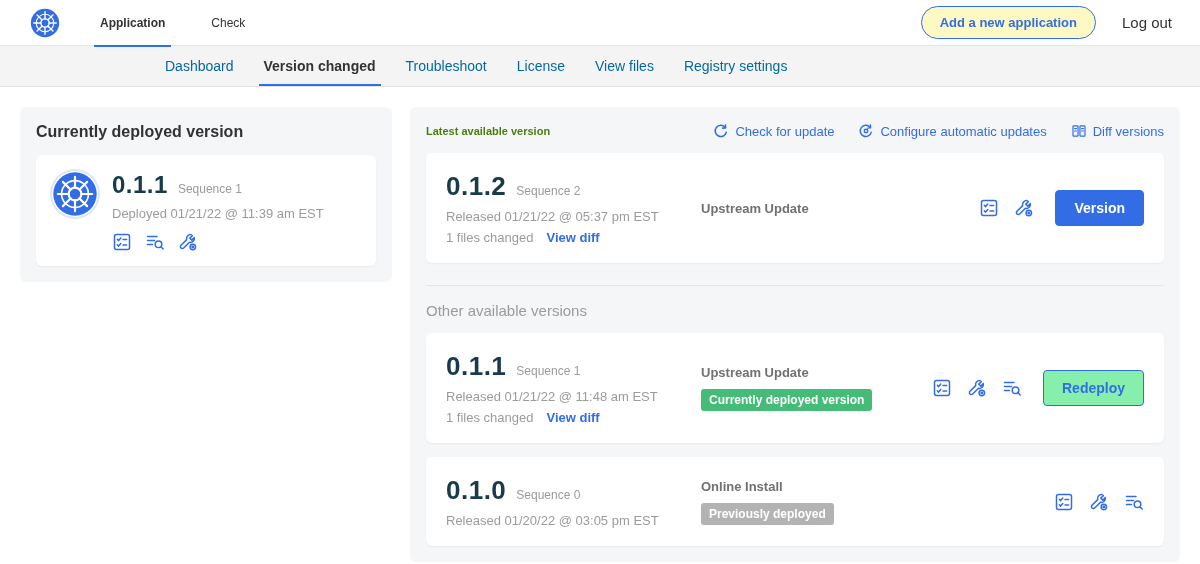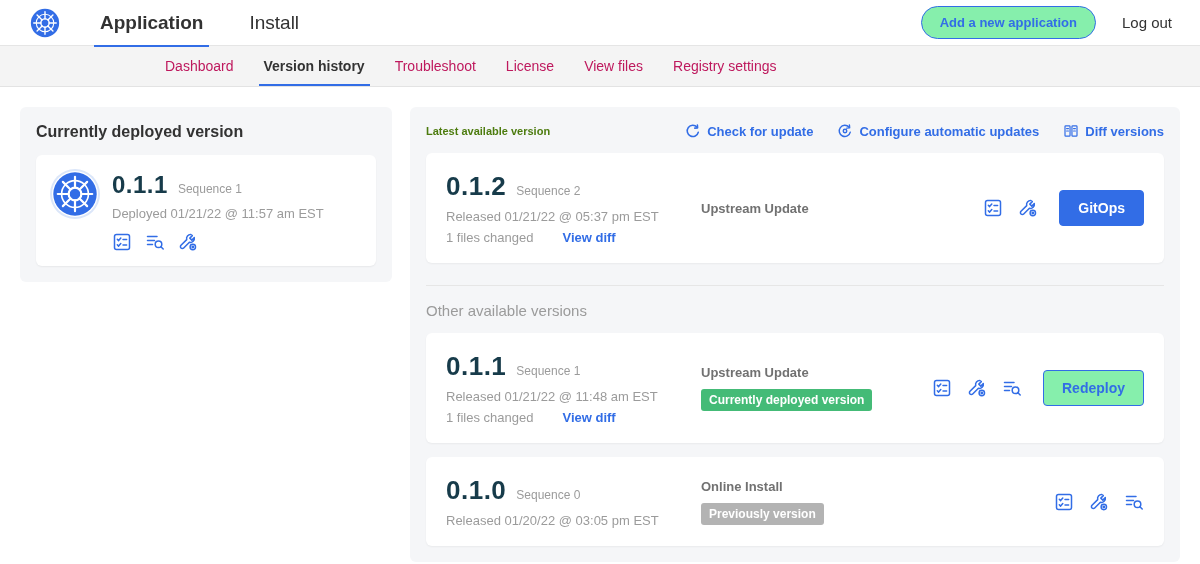--- a/index.html
+++ b/index.html
@@ -12,42 +12,42 @@
   }
 
   
   .topnav {
     display:flex; align-items:center;
     height:46px; padding:0 28px 0 30px;
     background:#fff; border-bottom:1px solid #e5e5e5;
   }
   .brand-logo { width:30px; height:30px; margin-right:34px; flex:0 0 auto; }
   .top-tab {
-    font-size:19px; color:#323232; padding:0 6px; margin-right:34px;
+    font-size:12px; color:#323232; padding:0 6px; margin-right:34px;
     height:46px; line-height:46px; position:relative; cursor:pointer; font-weight:700;
   }
   .top-tab.inactive { font-weight:400; }
   .top-tab.active::after {
     content:""; position:absolute; left:0; right:0; bottom:-1px; height:2px; background:#326de6;
   }
   .top-spacer { flex:1; }
   .add-app-btn {
-    border:1px solid #326de6; color:#326de6; background:#86efac;
+    border:1px solid #326de6; color:#326de6; background:#fef9c3;
     font-family:inherit; font-size:13px; font-weight:700;
     padding:8px 18px; border-radius:18px; cursor:pointer; margin-right:26px;
   }
   .logout { font-size:15px; color:#323232; cursor:pointer; }
 
   
   .subnav {
     background:#f4f4f4; border-bottom:1px solid #e3e3e3;
     height:41px; display:flex; align-items:stretch; padding-left:150px;
   }
   .subnav-item {
-    font-size:14px; color:#be185d; padding:0 15px; line-height:40px;
+    font-size:14px; color:#0369a1; padding:0 15px; line-height:40px;
     position:relative; cursor:pointer; white-space:nowrap;
   }
   .subnav-item.active { color:#323232; font-weight:700; }
   .subnav-item.active::after {
     content:""; position:absolute; left:10px; right:10px; bottom:0; height:2px; background:#326de6;
   }
 
   
   .main { display:flex; gap:18px; padding:20px; align-items:flex-start; }
   .panel { background:#f5f6f8; border-radius:6px; padding:16px; }
@@ -67,34 +67,34 @@
   .seq { font-size:12px; color:#9b9b9b; }
   .muted { font-size:13px; color:#9b9b9b; margin-top:7px; }
   .icon-row { display:flex; gap:13px; margin-top:11px; align-items:center; }
   .action-icon { width:20px; height:20px; cursor:pointer; display:inline-block; }
 
   
   .rp-header { display:flex; align-items:center; }
   .rp-title { font-size:11px; font-weight:700; color:#4d7c0f; flex:1; }
   .rp-links { display:flex; align-items:center; gap:24px; }
   .rp-link { display:flex; align-items:center; gap:6px; color:#326de6;
-    font-size:13px; font-weight:700; cursor:pointer; white-space:nowrap; }
+    font-size:13px; font-weight:400; cursor:pointer; white-space:nowrap; }
   .rp-link svg { width:16px; height:16px; }
 
   
   .version-row {
     background:#fff; border-radius:6px; box-shadow:0 1px 2px rgba(0,0,0,.05);
     padding:18px 20px; display:flex; align-items:center; margin-top:14px;
   }
   .vr-left { width:255px; flex:0 0 auto; }
   .vr-ver { font-size:26px; font-weight:700; color:#173b4a; letter-spacing:.5px; }
   .vr-line1 { display:flex; align-items:baseline; gap:10px; }
   .files-line { display:flex; align-items:baseline; gap:13px; margin-top:6px; }
   .files-txt { font-size:13px; color:#9b9b9b; }
-  .view-diff { font-size:13px; font-weight:700; color:#326de6; cursor:pointer;margin-left:16px; }
+  .view-diff { font-size:13px; font-weight:700; color:#326de6; cursor:pointer; }
   .vr-mid { flex:1; padding-right:10px; }
   .source { font-size:13px; font-weight:700; color:#717171; }
   .badge {
     display:inline-block; margin-top:9px; color:#fff; font-size:12px; font-weight:700;
     padding:4px 8px; border-radius:3px; white-space:nowrap;
   }
   .badge:empty { display:none; }
   .badge-green { background:#44bb77; }
   .badge-gray { background:#b3b3b3; }
   .vr-right { display:flex; align-items:center; gap:15px; flex:0 0 auto; }
@@ -160,49 +160,49 @@
       <path d="M4.5 7h2.3M4.5 10h2.3M13.2 7h2.3M13.2 10h2.3"></path>
     </g>
   </defs>
 </svg>
 
 <header class="topnav">
   <svg class="brand-logo" viewBox="0 0 36 36">
       <use href="#k8s-wheel"></use>
     </svg>
   <div class="top-tab active">Application</div>
-  <div class="top-tab inactive">Install</div>
+  <div class="top-tab inactive">Check</div>
   <div class="top-spacer"></div>
   <button class="add-app-btn">Add a new application</button>
   <div class="logout">Log out</div>
 </header>
 
 <nav class="subnav">
   <div class="subnav-item">Dashboard</div>
-  <div class="subnav-item active">Version history</div>
+  <div class="subnav-item active">Version changed</div>
   <div class="subnav-item">Troubleshoot</div>
   <div class="subnav-item">License</div>
   <div class="subnav-item">View files</div>
   <div class="subnav-item">Registry settings</div>
 </nav>
 
 <main class="main">
 
   <section class="panel left-panel">
     <div class="panel-title">Currently deployed version</div>
     <div class="deployed-box">
       <svg class="deployed-logo" viewBox="0 0 36 36">
           <use href="#k8s-wheel"></use>
         </svg>
       <div>
         <div class="ver-line">
           <span class="ver-big">0.1.1</span>
           <span class="seq">Sequence 1</span>
         </div>
-        <div class="muted">Deployed 01/21/22 @ 11:57 am EST</div>
+        <div class="muted">Deployed 01/21/22 @ 11:39 am EST</div>
         <div class="icon-row">
           <svg class="action-icon" viewBox="0 0 20 20">
               <use href="#ic-checklist"></use>
             </svg>
           <svg class="action-icon" viewBox="0 0 20 20">
               <use href="#ic-difflines"></use>
             </svg>
           <svg class="action-icon" viewBox="0 0 20 20">
               <use href="#ic-wrench"></use>
             </svg>
@@ -251,21 +251,21 @@
       <div class="vr-mid">
         <div class="source">Upstream Update</div>
       </div>
       <div class="vr-right">
         <svg class="action-icon" viewBox="0 0 20 20">
             <use href="#ic-checklist"></use>
           </svg>
         <svg class="action-icon" viewBox="0 0 20 20">
             <use href="#ic-wrench"></use>
           </svg>
-        <button class="btn btn-primary">GitOps</button>
+        <button class="btn btn-primary">Version</button>
       </div>
     </div>
 
     <div class="other-section">
       <div class="other-title">Other available versions</div>
 
       <div class="version-row">
         <div class="vr-left">
           <div class="vr-line1">
             <span class="vr-ver">0.1.1</span>
@@ -298,21 +298,21 @@
       <div class="version-row">
         <div class="vr-left">
           <div class="vr-line1">
             <span class="vr-ver">0.1.0</span>
             <span class="seq">Sequence 0</span>
           </div>
           <div class="muted">Released 01/20/22 @ 03:05 pm EST</div>
         </div>
         <div class="vr-mid">
           <div class="source">Online Install</div>
-          <span class="badge badge-gray">Previously version</span>
+          <span class="badge badge-gray">Previously deployed</span>
         </div>
         <div class="vr-right">
           <svg class="action-icon" viewBox="0 0 20 20">
               <use href="#ic-checklist"></use>
             </svg>
           <svg class="action-icon" viewBox="0 0 20 20">
               <use href="#ic-wrench"></use>
             </svg>
           <svg class="action-icon" viewBox="0 0 20 20">
               <use href="#ic-difflines"></use>

